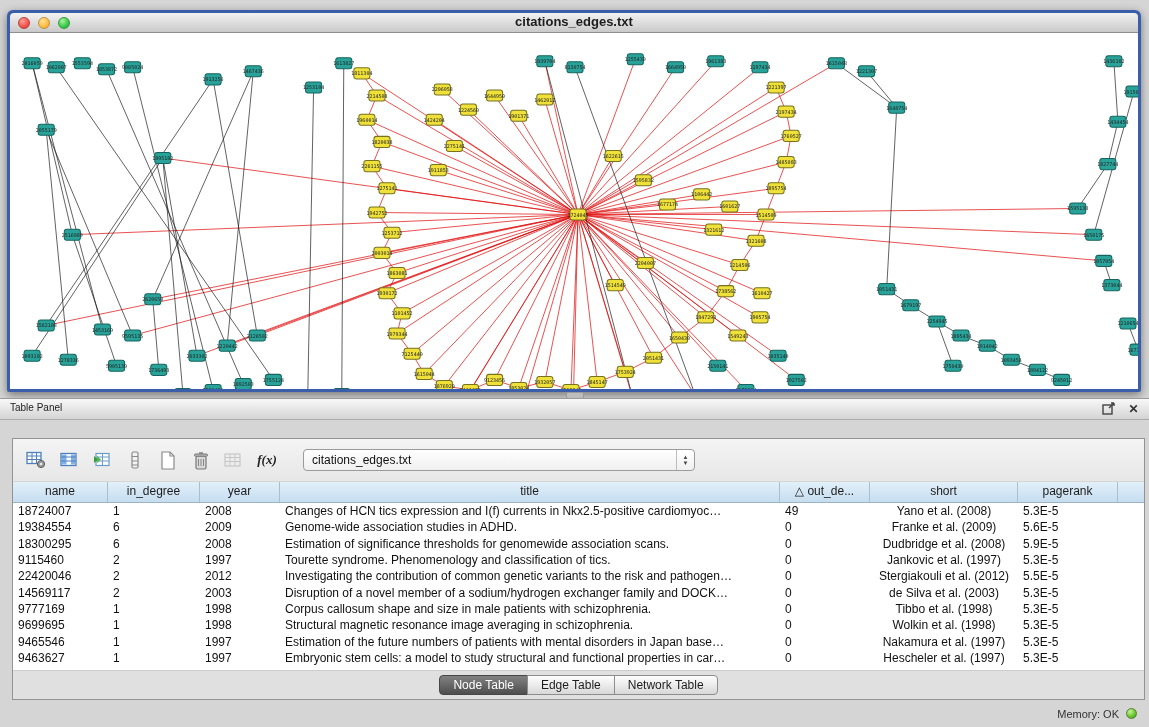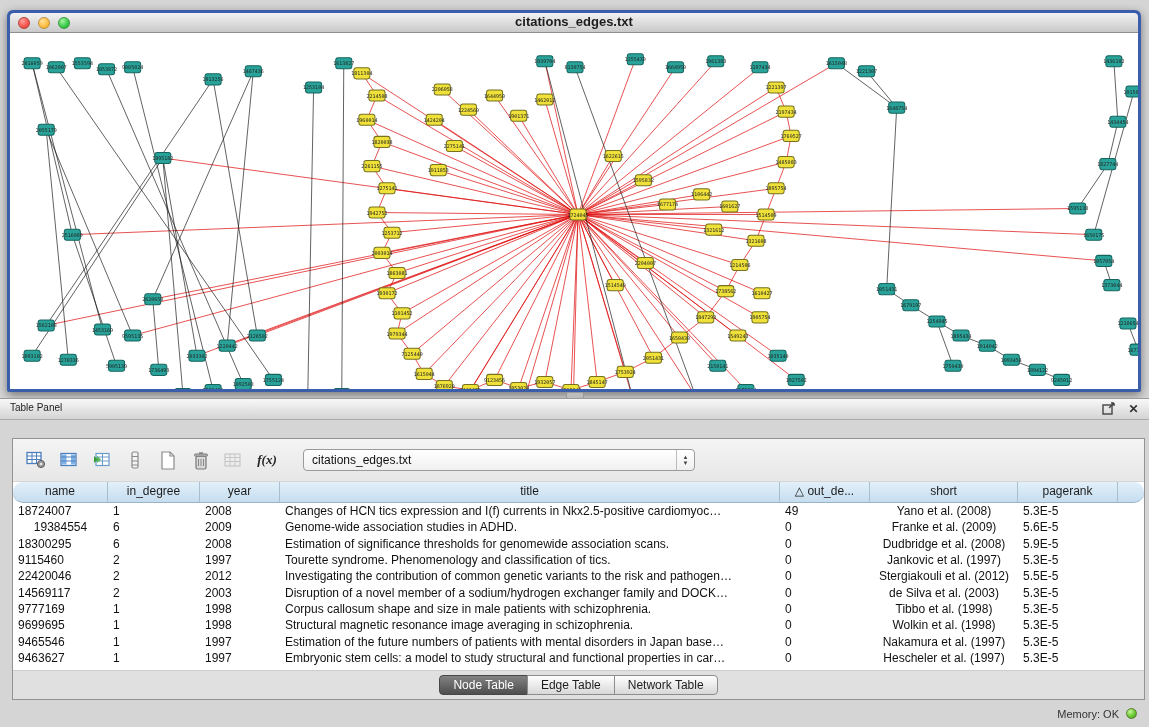--- a/index.html
+++ b/index.html
@@ -65,21 +65,21 @@
     border:1px solid #9b9b9b;border-radius:4px;
     background:linear-gradient(#ffffff,#f0f0f0);
     display:flex;align-items:stretch;
   }
   .combo-text{flex:1;padding-left:8px;font-size:12px;line-height:20px;color:#111;
     overflow:hidden;white-space:nowrap;}
   .combo-stepper{width:17px;border-left:1px solid #bcbcbc;display:flex;flex-direction:column;
     align-items:center;justify-content:center;font-size:6px;color:#444;line-height:6px;}
   
   .thead{flex:0 0 20px;display:flex;background:linear-gradient(#e2f0fa,#c6ddef);
-    border-bottom:1px solid #9ab4c6;border-radius:10px;}
+    border-bottom:1px solid #9ab4c6;}
   .th{box-sizing:border-box;border-right:1px solid #a9bfd0;font-size:12px;line-height:19px;
     text-align:center;color:#1c1c1c;overflow:hidden;white-space:nowrap;}
   .th.fill{flex:1;border-right:none;}
   .tbody{flex:1;overflow:hidden;background:#fff;}
   .tr{height:16.3px;display:flex;align-items:center;}
   .td{box-sizing:border-box;padding:0 5px;overflow:hidden;white-space:nowrap;
     font-size:12px;color:#111;}
   .td.col-short{text-align:center;}
   
   .tabs-row{flex:0 0 28px;background:#e0e0e0;border-top:1px solid #cdcdcd;
@@ -611,21 +611,21 @@
       <div class="tr">
         <div class="td col-name" style="width: 95px;">18724007</div>
         <div class="td col-in_degree" style="width: 92px;">1</div>
         <div class="td col-year" style="width: 80px;">2008</div>
         <div class="td col-title" style="width: 500px;">Changes of HCN tics expression and I(f) currents in Nkx2.5-positive cardiomyoc…</div>
         <div class="td col-out_degree" style="width: 90px;">49</div>
         <div class="td col-short" style="width: 148px;">Yano et al. (2008)</div>
         <div class="td col-pagerank" style="width: 100px;">5.3E-5</div>
       </div>
       <div class="tr">
-        <div class="td col-name" style="width: 95px; text-align: center;">19384554</div>
+        <div class="td col-name" style="width: 95px;">19384554</div>
         <div class="td col-in_degree" style="width: 92px;">6</div>
         <div class="td col-year" style="width: 80px;">2009</div>
         <div class="td col-title" style="width: 500px;">Genome-wide association studies in ADHD.</div>
         <div class="td col-out_degree" style="width: 90px;">0</div>
         <div class="td col-short" style="width: 148px;">Franke et al. (2009)</div>
         <div class="td col-pagerank" style="width: 100px;">5.6E-5</div>
       </div>
       <div class="tr">
         <div class="td col-name" style="width: 95px;">18300295</div>
         <div class="td col-in_degree" style="width: 92px;">6</div>

